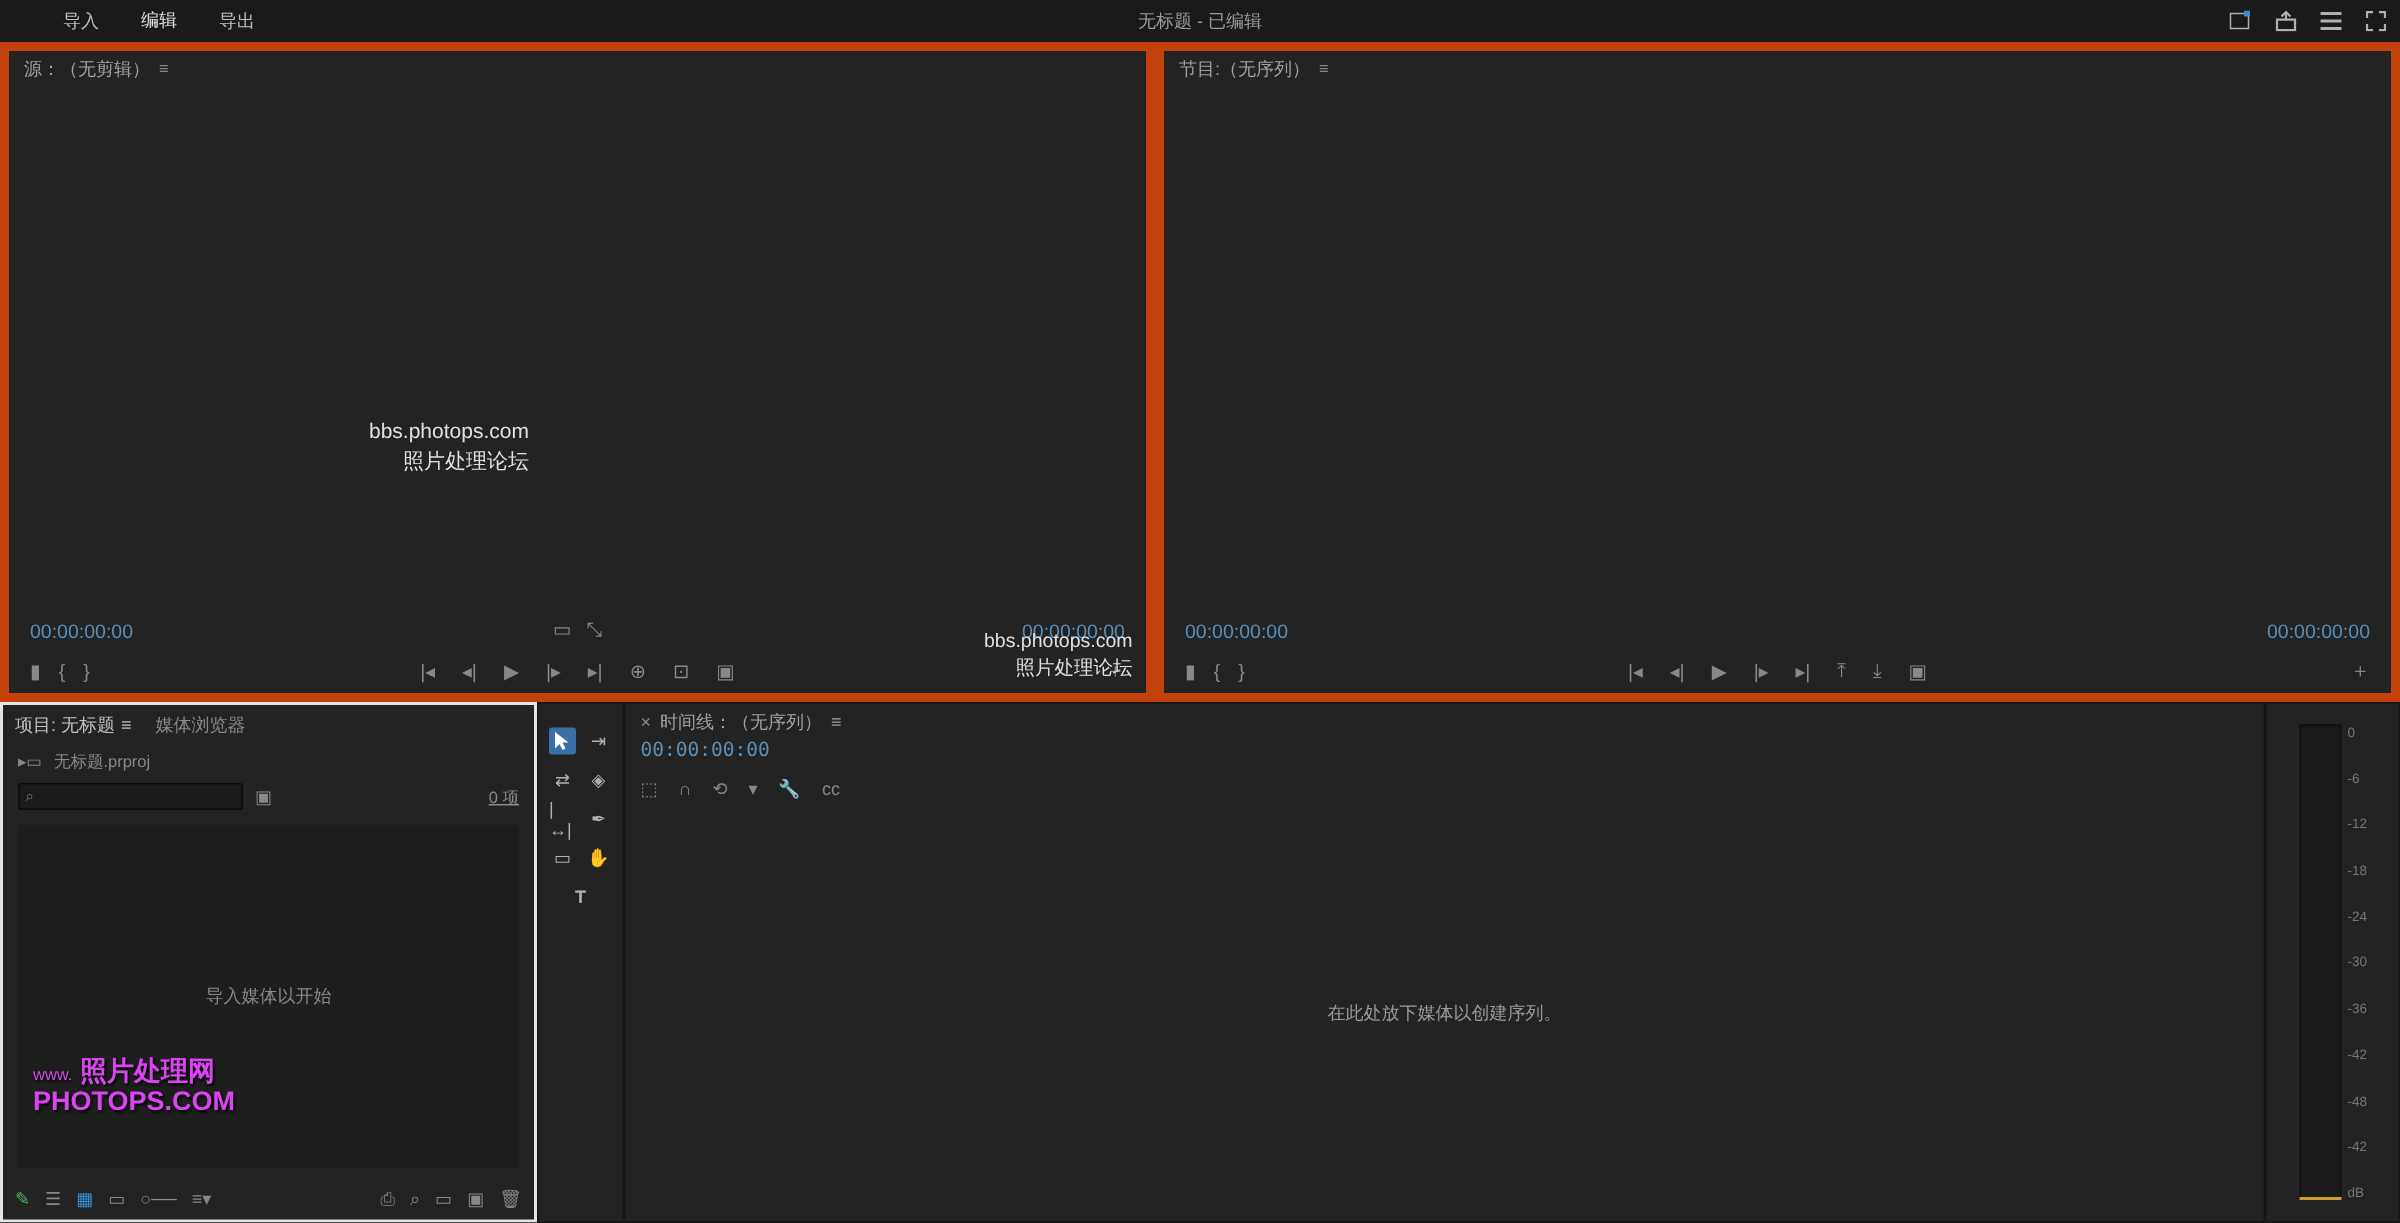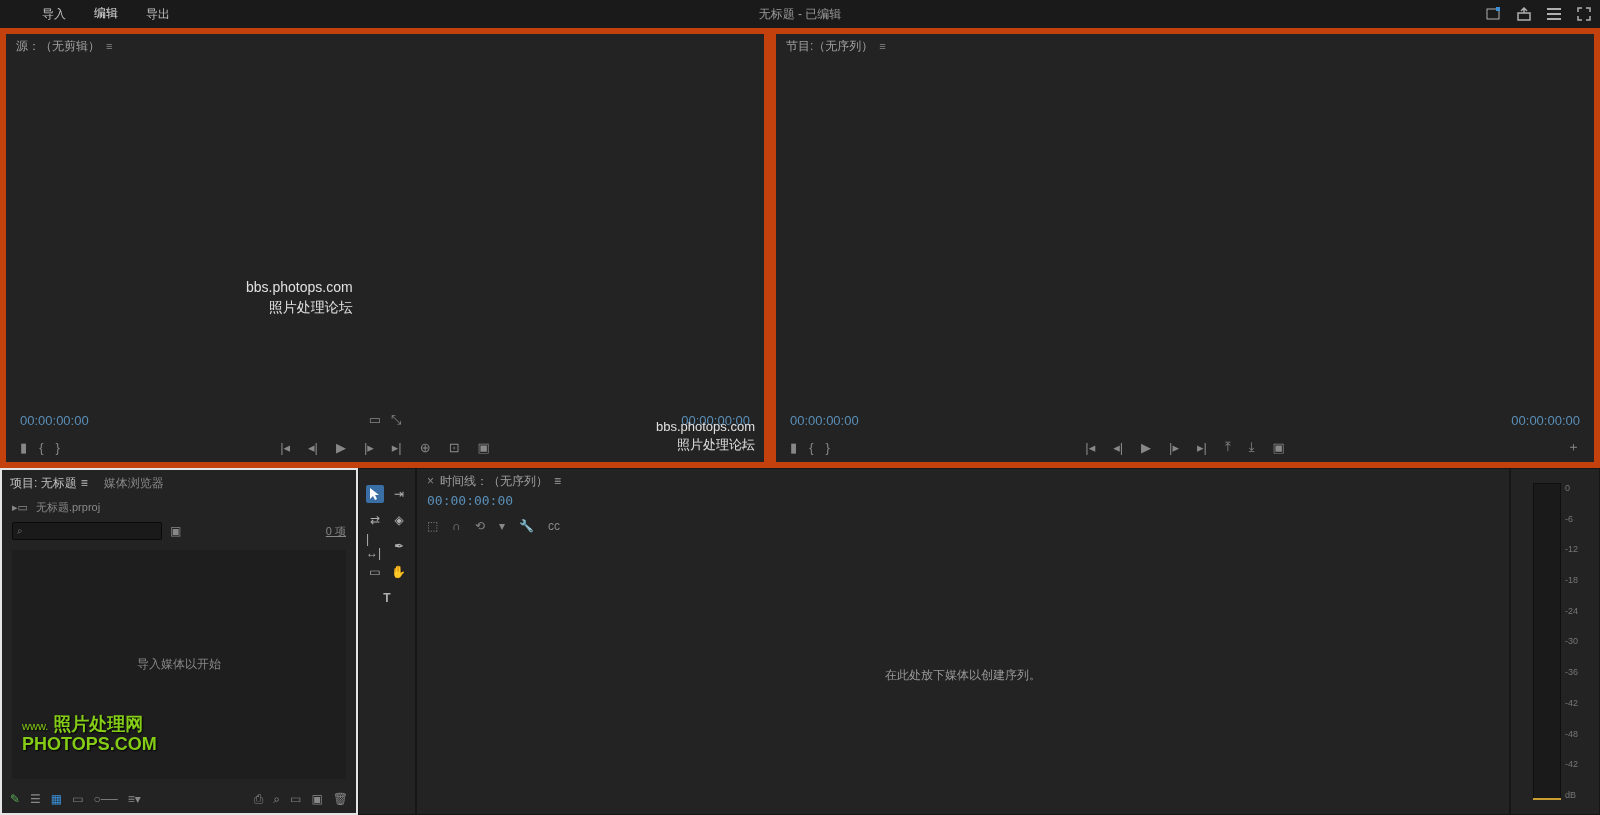--- a/index.html
+++ b/index.html
@@ -43,21 +43,21 @@
 .project .row1 { height: 22px; display: flex; align-items: center; padding: 0 10px; gap: 8px; color: #888; font-size: 11px; }
 .project .row2 { height: 26px; display: flex; align-items: center; padding: 0 10px; gap: 8px; }
 .project .search { flex: 0 0 150px; height: 18px; background: #1a1a1a; border: 1px solid #0a0a0a; border-radius: 2px; display: flex; align-items: center; padding: 0 4px; }
 .project .search input { background: transparent; border: none; outline: none; color: #ccc; width: 100%; font-size: 11px; }
 .project .count { margin-left: auto; color: #888; font-size: 11px; text-decoration: underline; }
 .project .bin { flex: 1; background: #1e1e1e; margin: 6px 10px; display: flex; align-items: center; justify-content: center; color: #888; position: relative; }
 .project .btmrow { height: 28px; display: flex; align-items: center; padding: 0 8px; gap: 10px; }
 .project .btmrow .sp { flex: 1; }
 .sm-ic { color: #888; cursor: pointer; font-size: 12px; }
 .sm-ic.blue { color: #3a8fd6; }
-.wm2 { position: absolute; left: 10px; bottom: 24px; color: #84cc16; font-size: 18px; font-weight: bold; line-height: 1.1; text-shadow: 1px 1px 2px #000; }
+.wm2 { position: absolute; left: 10px; bottom: 34px; color: #d946ef; font-size: 18px; font-weight: bold; line-height: 1.1; text-shadow: 1px 1px 2px #000; }
 .wm2 .small { font-size: 11px; font-weight: normal; }
 
 
 .tools { background: #232323; border: 1px solid #161616; padding-top: 16px; }
 .tools .trow { display: flex; justify-content: center; gap: 6px; margin-bottom: 8px; }
 .tool { width: 18px; height: 18px; display: flex; align-items: center; justify-content: center; cursor: pointer; color: #b0b0b0; }
 .tool.sel { background: #3a6fa6; color: #fff; border-radius: 2px; }
 
 
 .timeline { background: #232323; border: 1px solid #161616; display: flex; flex-direction: column; }

